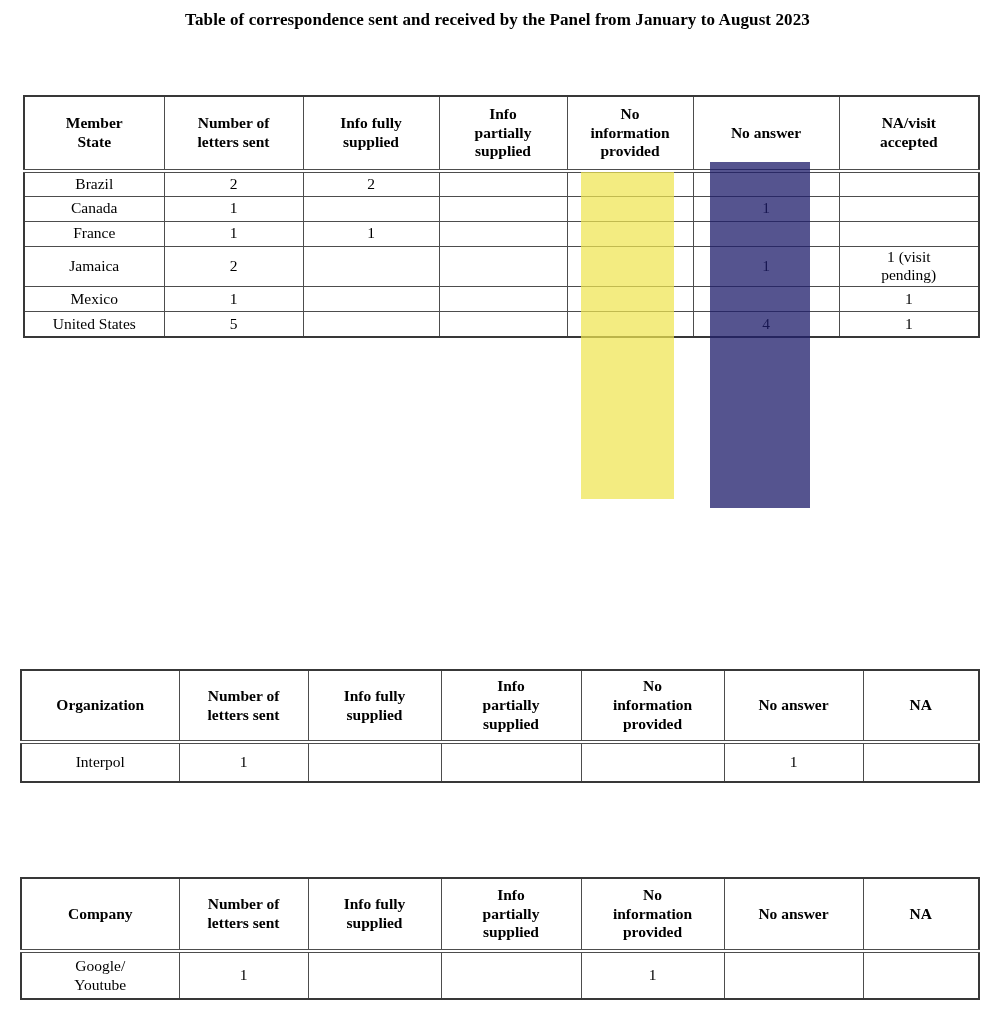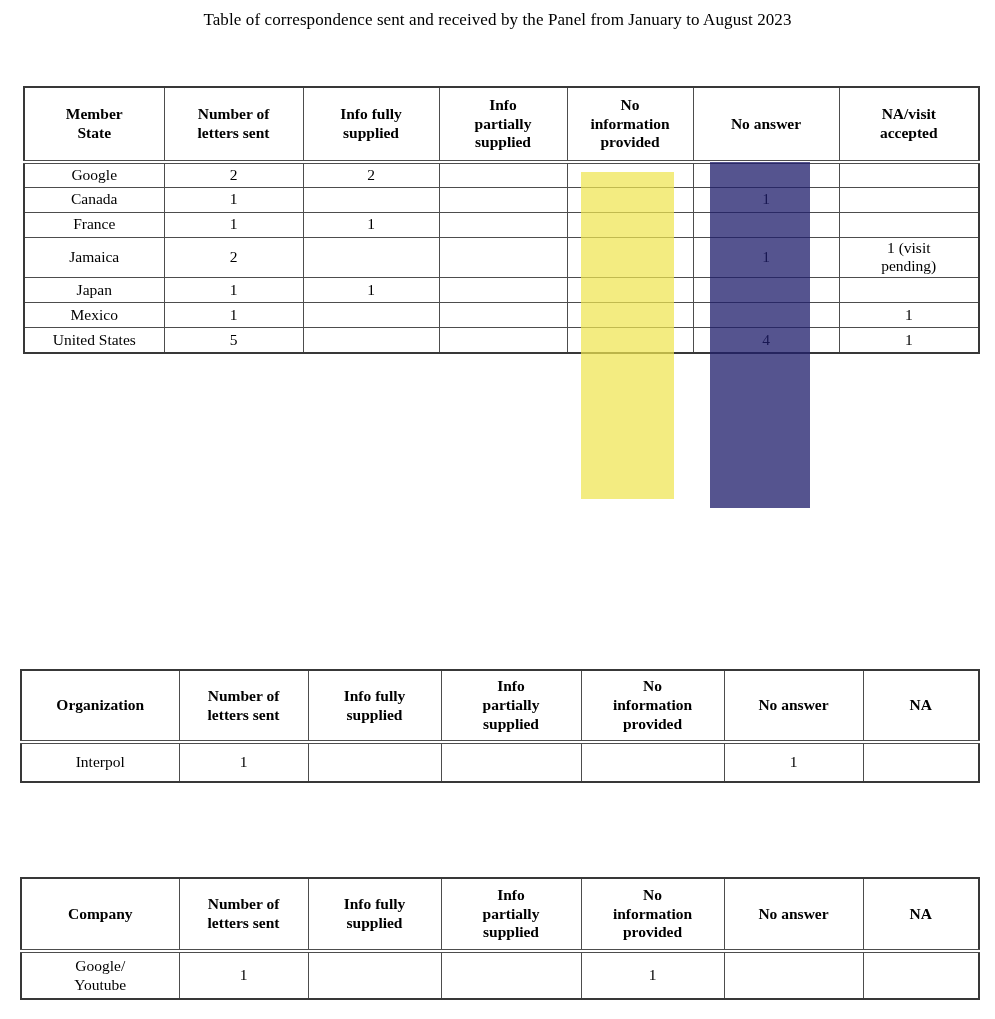--- a/index.html
+++ b/index.html
@@ -2,36 +2,36 @@
 <html><head>
 <meta charset="utf-8">
 <style>
   html, body { margin: 0; padding: 0; background: #ffffff; }
   body {
     width: 995px; height: 1019px; position: relative; overflow: hidden;
     font-family: "Liberation Serif", serif; color: #000;
   }
   .title {
     position: absolute; top: 10px; left: 0; width: 995px;
-    text-align: center; font-weight: normal; font-size: 17px;
+    text-align: center; font-weight: bold; font-size: 17px;
     letter-spacing: 0.1px;
   }
   table.t {
     position: absolute; border-collapse: collapse; table-layout: fixed;
     border: 2px solid #383838; background: #fff;
   }
   table.t th, table.t td {
     border: 1px solid #4d4d4d;
     text-align: center; vertical-align: middle;
     font-size: 15.5px; line-height: 1.22;
     white-space: pre-line; padding: 1px 2px;
     overflow: hidden;
   }
   table.t th { font-weight: bold; border-bottom: 4px double #4d4d4d; }
-  .t1 { left: 23px; top: 86px;  width: 955px; padding-left: 16px; }
+  .t1 { left: 23px; top: 95px;  width: 955px; padding-left: 16px; }
   .t2 { left: 20px; top: 669px; width: 958px; }
   .t3 { left: 20px; top: 877px; width: 958px; }
   .t1 thead tr { height: 75px; }
   .t1 tbody tr { height: 25px; }
   .t2 thead tr { height: 72px; }
   .t2 tbody tr { height: 40px; }
   .t3 thead tr { height: 73px; }
   .t3 tbody tr { height: 48px; }
   .hl { position: absolute; pointer-events: none; }
   .hl-yellow { left: 581px; top: 172px; width: 93px;  height: 327px; }
@@ -66,21 +66,21 @@
         <th>No
 information
 provided</th>
         <th>No answer</th>
         <th>NA/visit
 accepted</th>
       </tr>
     </thead>
   <tbody>
       <tr>
-        <td>Google</td>
+        <td>Brazil</td>
         <td>2</td>
         <td>2</td>
         <td></td>
         <td></td>
         <td></td>
         <td></td>
       </tr>
       <tr>
         <td>Canada</td>
         <td>1</td>
@@ -101,29 +101,20 @@
       </tr>
       <tr>
         <td>Jamaica</td>
         <td>2</td>
         <td></td>
         <td></td>
         <td></td>
         <td>1</td>
         <td>1 (visit
 pending)</td>
-      </tr>
-      <tr>
-        <td>Japan</td>
-        <td>1</td>
-        <td>1</td>
-        <td></td>
-        <td></td>
-        <td></td>
-        <td></td>
       </tr>
       <tr>
         <td>Mexico</td>
         <td>1</td>
         <td></td>
         <td></td>
         <td></td>
         <td></td>
         <td>1</td>
       </tr>

